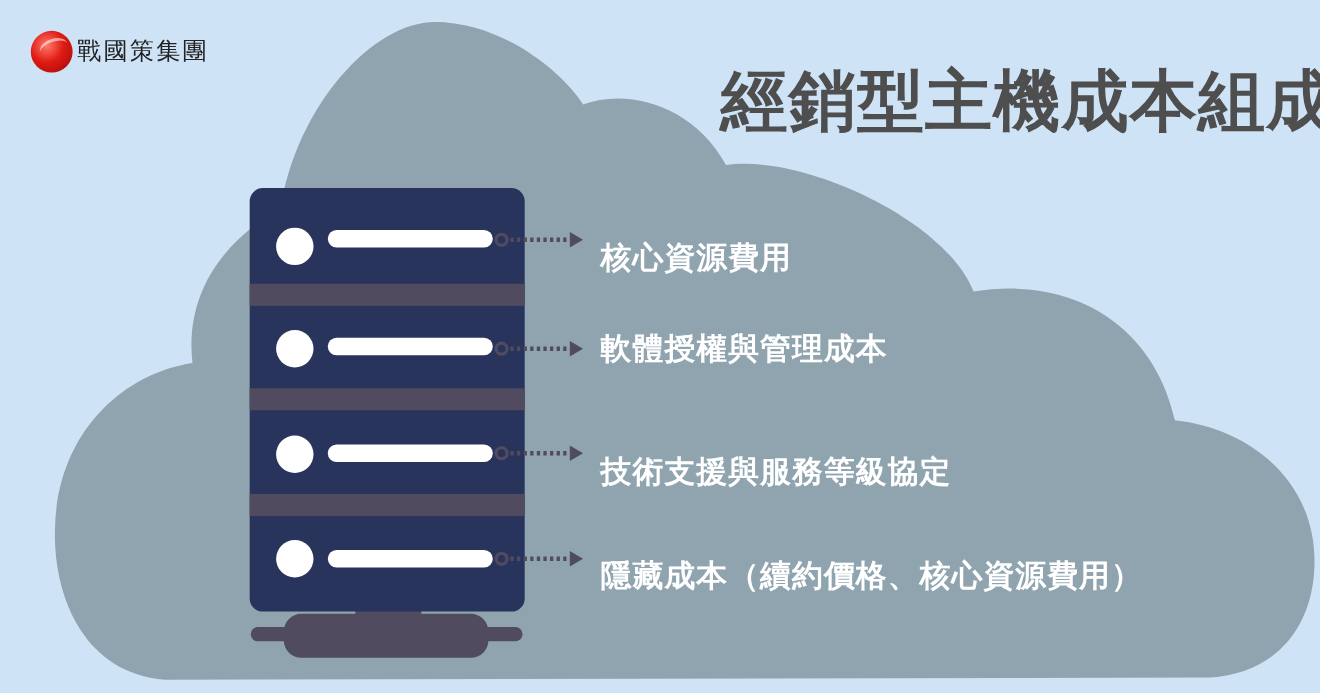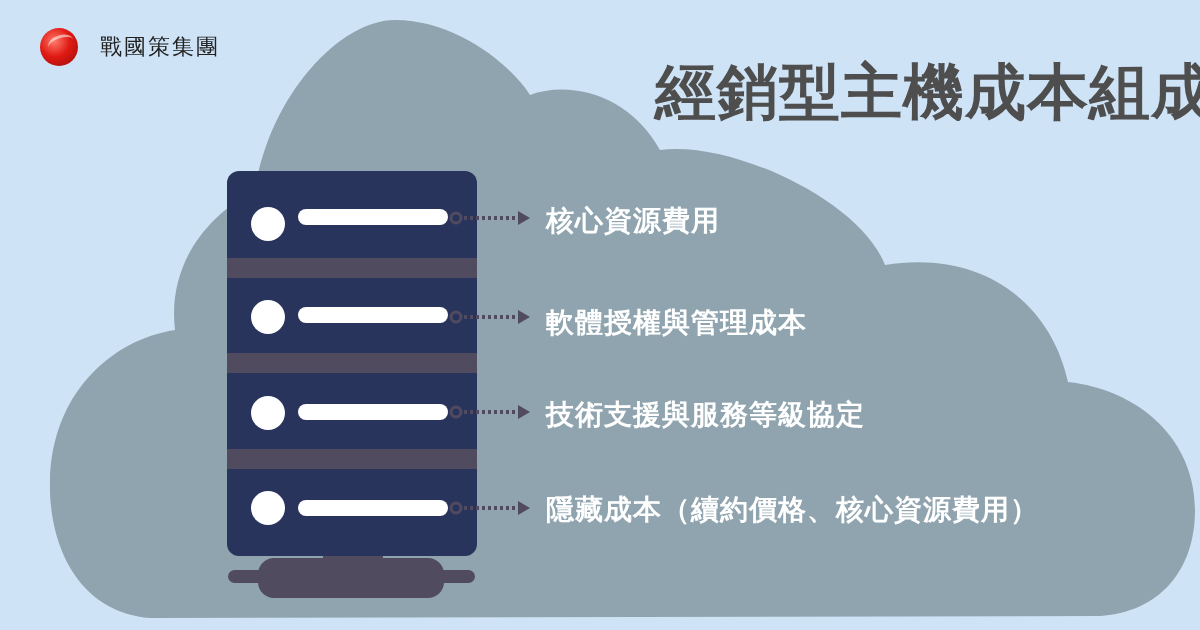--- a/index.html
+++ b/index.html
@@ -1,34 +1,34 @@
 <!DOCTYPE html>
 <html><head>
 <meta charset="utf-8">
 <style>
   html, body { margin:0; padding:0; }
   body { width:1200px; height:630px; overflow:hidden; background:#cfe3f7; position:relative;
          font-family:"DejaVu Sans","Liberation Sans",sans-serif; }
   .cloud { position:absolute; left:0; top:0; width:1200px; height:630px; }
-  .logo { position:absolute; left:40px; top:28px; display:flex; align-items:center; gap:22px; }
+  .logo { position:absolute; left:28px; top:28px; display:flex; align-items:center; gap:4px; }
   .logo-ball { width:38px; height:38px; border-radius:50%;
     background:radial-gradient(circle at 38% 35%, #ff7a6a 0%, #e01a14 45%, #9a0a08 100%); position:relative; }
   .logo-ball::after { content:""; position:absolute; left:8px; top:7px; width:26px; height:14px;
     border-top:3px solid rgba(255,255,255,0.55); border-radius:50%; transform:rotate(-18deg); }
   .logo-text { font-family:"DejaVu Serif","Liberation Serif",serif; font-size:22px; color:#222; letter-spacing:2px; }
   .title { position:absolute; left:655px; top:52px; font-size:61px; font-weight:bold; color:#4e4e4e; letter-spacing:1px; white-space:nowrap; }
   .server { position:absolute; left:227px; top:171px; width:250px; height:385px; background:#29345d; border-radius:12px; }
   .divider { position:absolute; left:0; width:250px; height:20px; background:#514b60; }
   .led { position:absolute; left:24px; width:34px; height:34px; border-radius:50%; background:#fff; }
   .slot { position:absolute; left:71px; width:150px; height:16px; border-radius:8px; background:#fff; }
   .stand-neck { position:absolute; left:323px; top:553px; width:60px; height:12px; background:#514b60; }
   .stand-bar { position:absolute; left:228px; top:570px; width:247px; height:13px; border-radius:7px; background:#514b60; }
   .stand-base { position:absolute; left:258px; top:558px; width:186px; height:40px; border-radius:16px; background:#514b60; }
   .connector { position:absolute; left:448px; height:14px; width:86px; }
-  .label { position:absolute; left:546px; font-size:28px; font-weight:bold; color:#ffffff; white-space:nowrap; letter-spacing:1px; }
+  .label { position:absolute; left:546px; font-size:28px; font-weight:bold; color:#ffffff; white-space:nowrap; letter-spacing:1px;margin-top:14px; }
 </style>
 </head>
 <body>
 
 <svg class="cloud" viewBox="0 0 1200 630" xmlns="http://www.w3.org/2000/svg">
   <path fill="#8fa4ae" d="
     M 150 618
     C 75 612, 48 540, 50 480
     C 52 395, 110 340, 175 330
     C 168 270, 200 220, 255 190
@@ -85,15 +85,15 @@
   <line x1="16" y1="7" x2="70" y2="7" stroke="#514b60" stroke-width="4" stroke-dasharray="3 3"></line>
   <polygon points="70,0 82,7 70,14" fill="#514b60"></polygon>
 </svg>
 <svg class="connector" style="top:501px" viewBox="0 0 86 14">
   <circle cx="8" cy="7" r="5" fill="none" stroke="#514b60" stroke-width="3"></circle>
   <line x1="16" y1="7" x2="70" y2="7" stroke="#514b60" stroke-width="4" stroke-dasharray="3 3"></line>
   <polygon points="70,0 82,7 70,14" fill="#514b60"></polygon>
 </svg>
 
 <div class="label" style="top:202px">核心資源費用</div>
-<div class="label" style="top:304px">軟體授權與管理成本</div>
+<div class="label" style="top:284px">軟體授權與管理成本</div>
 <div class="label" style="top:396px">技術支援與服務等級協定</div>
 <div class="label" style="top:491px">隱藏成本（續約價格、核心資源費用）</div>
 
 </body></html>

